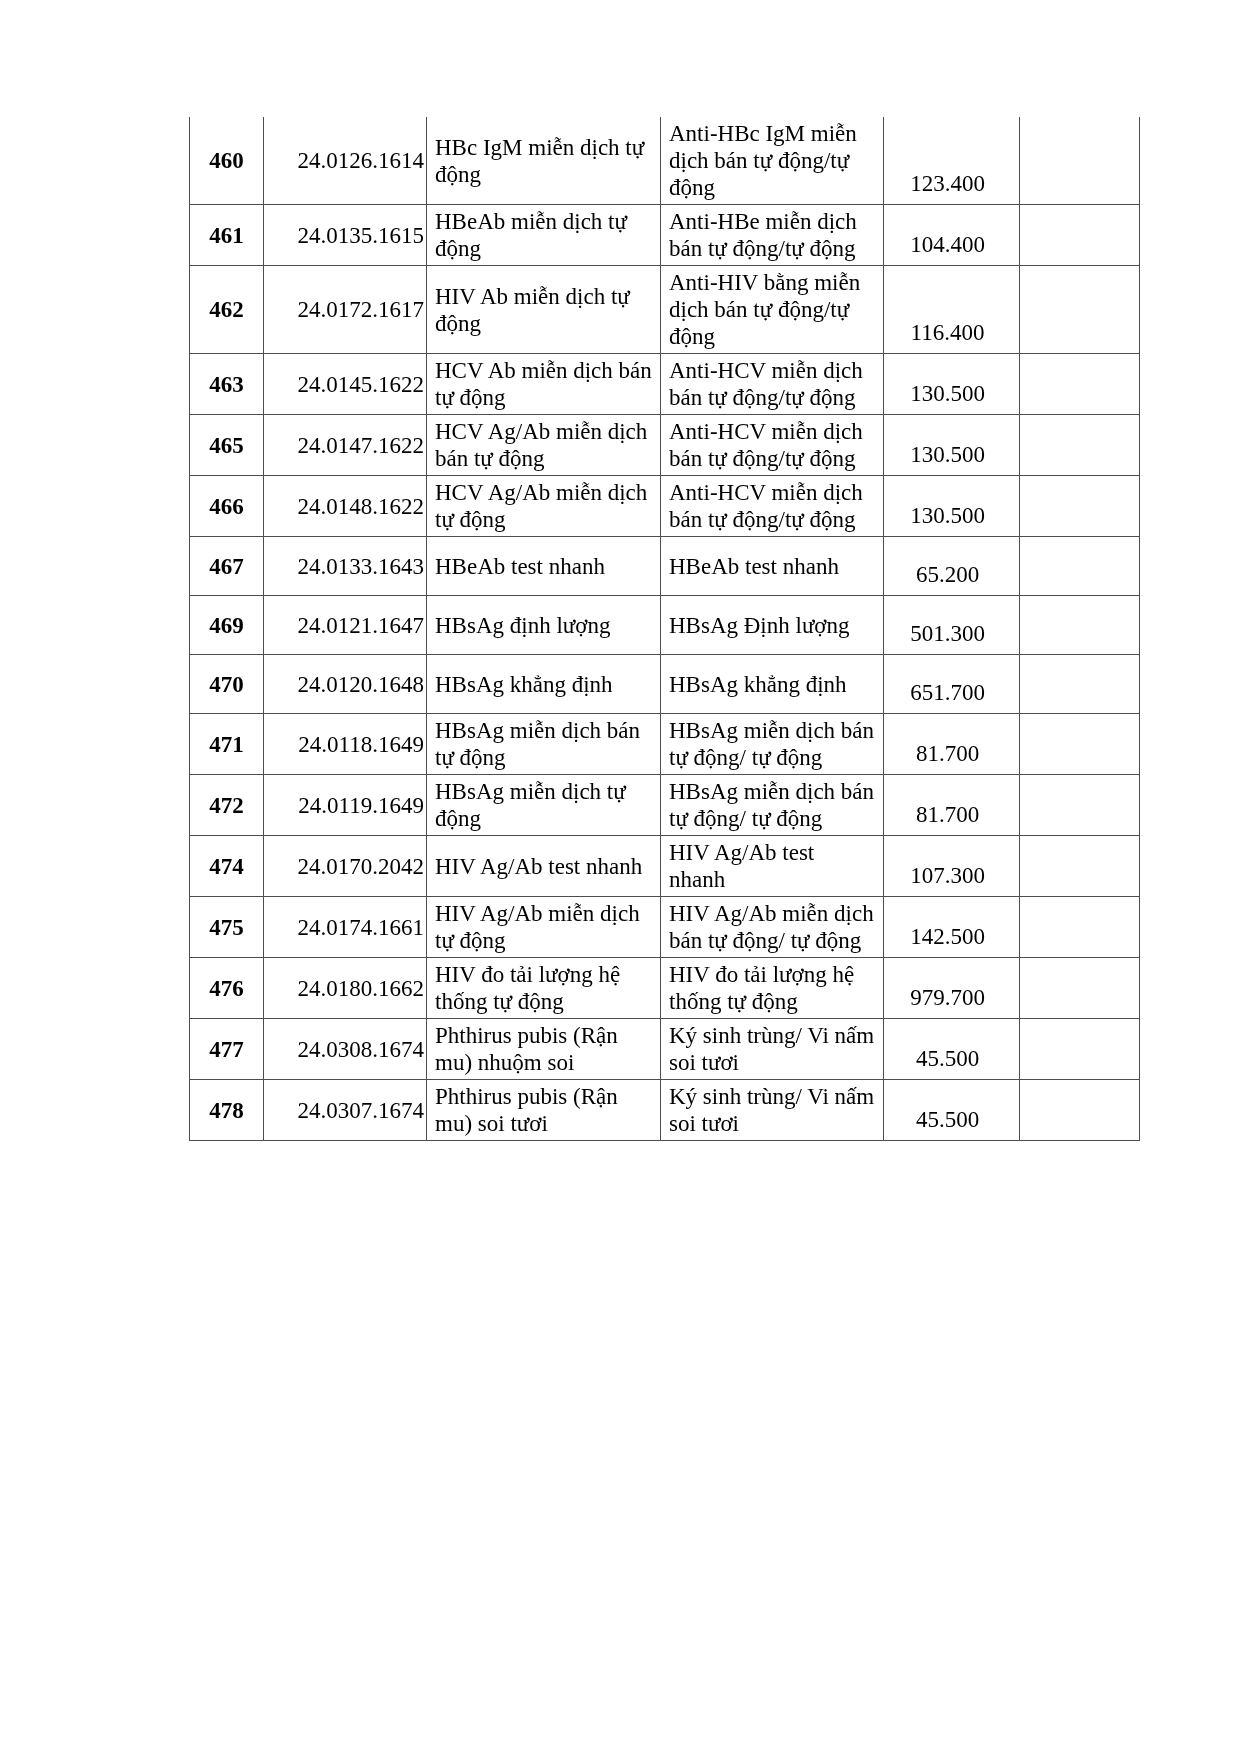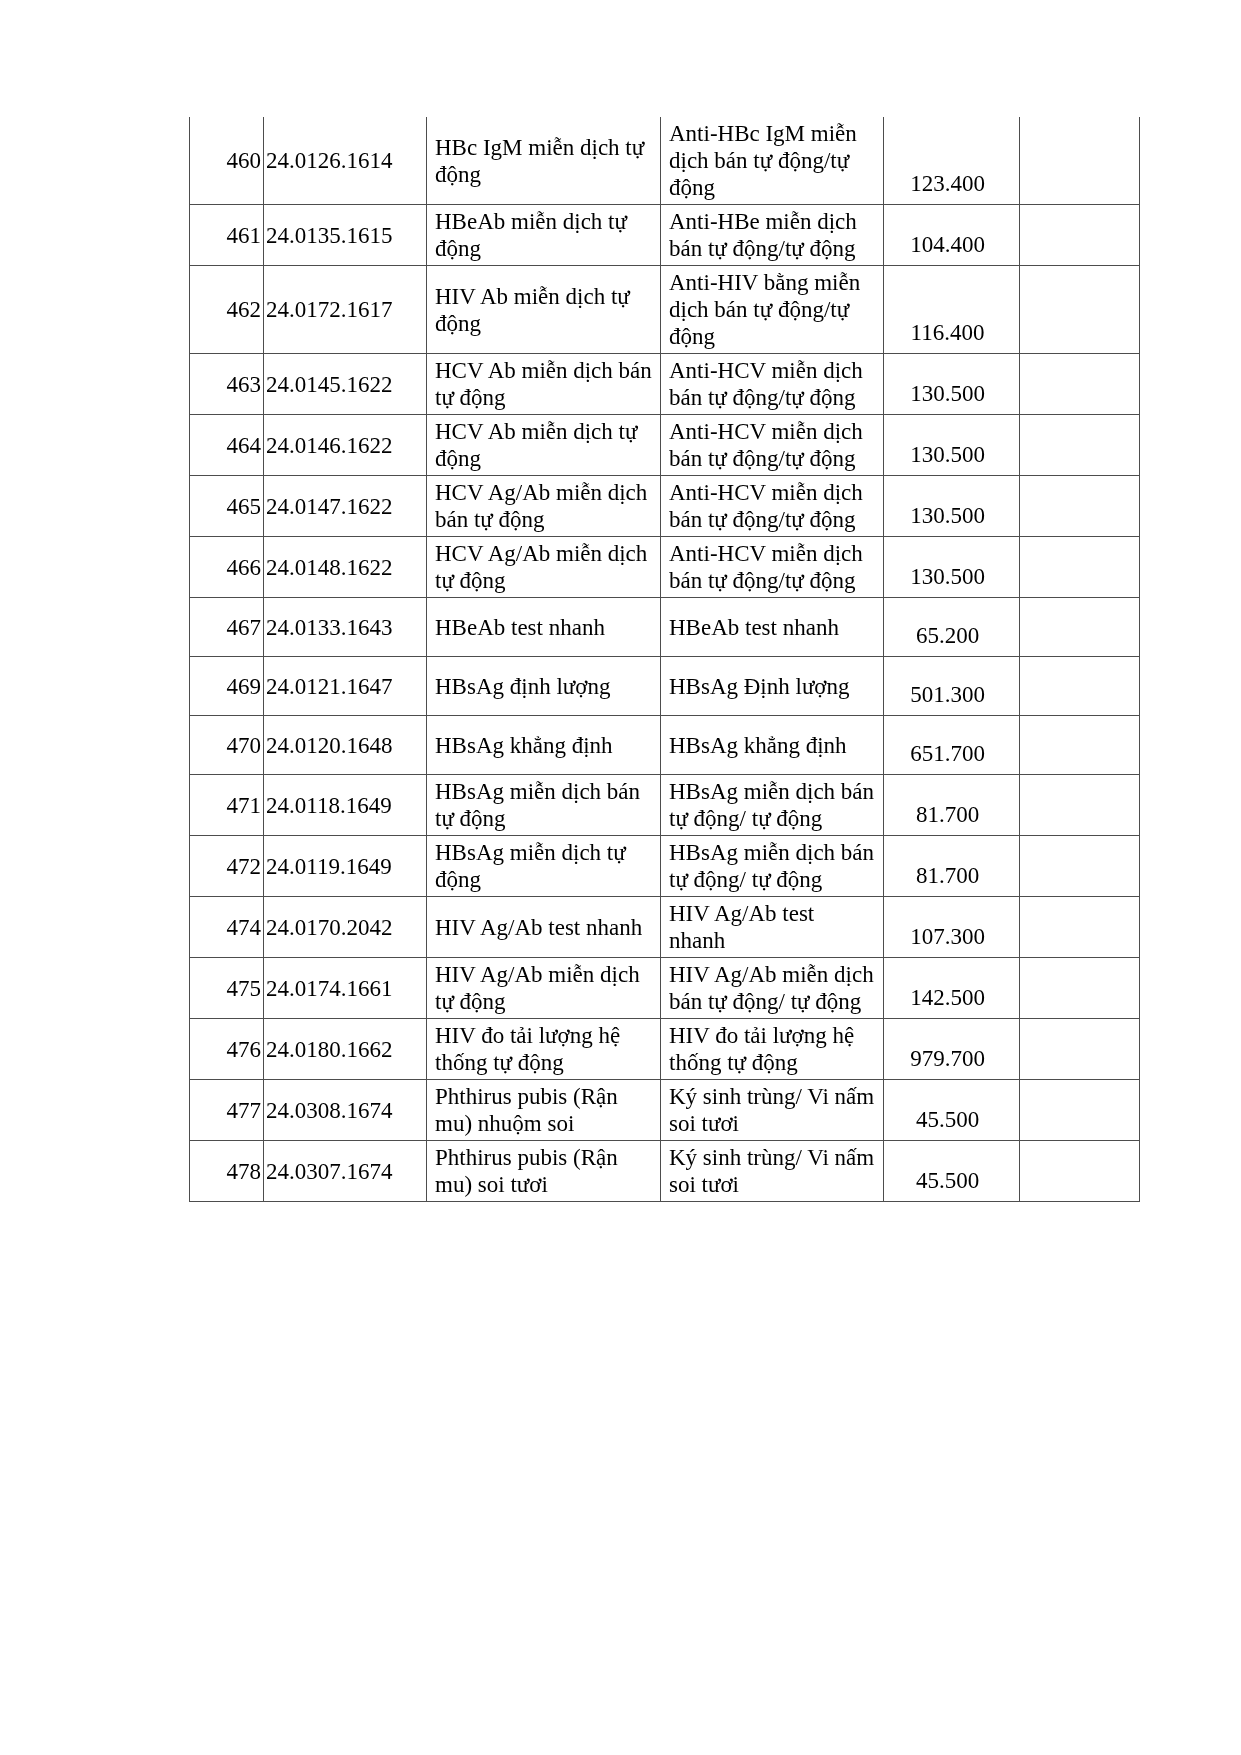--- a/index.html
+++ b/index.html
@@ -31,26 +31,27 @@
     overflow: hidden;
   }
   
   table.price-table tr:first-child td {
     border-top: none;
   }
   table.price-table tr {
     height: 59px;
   }
   td.c-no {
+    text-align: center;
+    vertical-align: middle;
+    padding: 2px 2px;
+    font-weight: bold;
+  }
+  td.c-code {
     text-align: right;
-    vertical-align: middle;
-    padding: 2px 2px;
-  }
-  td.c-code {
-    text-align: left;
     vertical-align: middle;
     padding: 2px 2px;
   }
   td.c-name, td.c-desc {
     text-align: left;
     vertical-align: middle;
     padding: 3px 8px;
   }
   td.c-price {
     text-align: center;
@@ -103,28 +104,20 @@
     </tr>
         <tr>
       <td class="c-no">463</td>
       <td class="c-code">24.0145.1622</td>
       <td class="c-name">HCV Ab miễn dịch bán tự động</td>
       <td class="c-desc">Anti-HCV miễn dịch bán tự động/tự động</td>
       <td class="c-price">130.500</td>
       <td class="c-note"></td>
     </tr>
         <tr>
-      <td class="c-no">464</td>
-      <td class="c-code">24.0146.1622</td>
-      <td class="c-name">HCV Ab miễn dịch tự động</td>
-      <td class="c-desc">Anti-HCV miễn dịch bán tự động/tự động</td>
-      <td class="c-price">130.500</td>
-      <td class="c-note"></td>
-    </tr>
-        <tr>
       <td class="c-no">465</td>
       <td class="c-code">24.0147.1622</td>
       <td class="c-name">HCV Ag/Ab miễn dịch bán tự động</td>
       <td class="c-desc">Anti-HCV miễn dịch bán tự động/tự động</td>
       <td class="c-price">130.500</td>
       <td class="c-note"></td>
     </tr>
         <tr>
       <td class="c-no">466</td>
       <td class="c-code">24.0148.1622</td>

